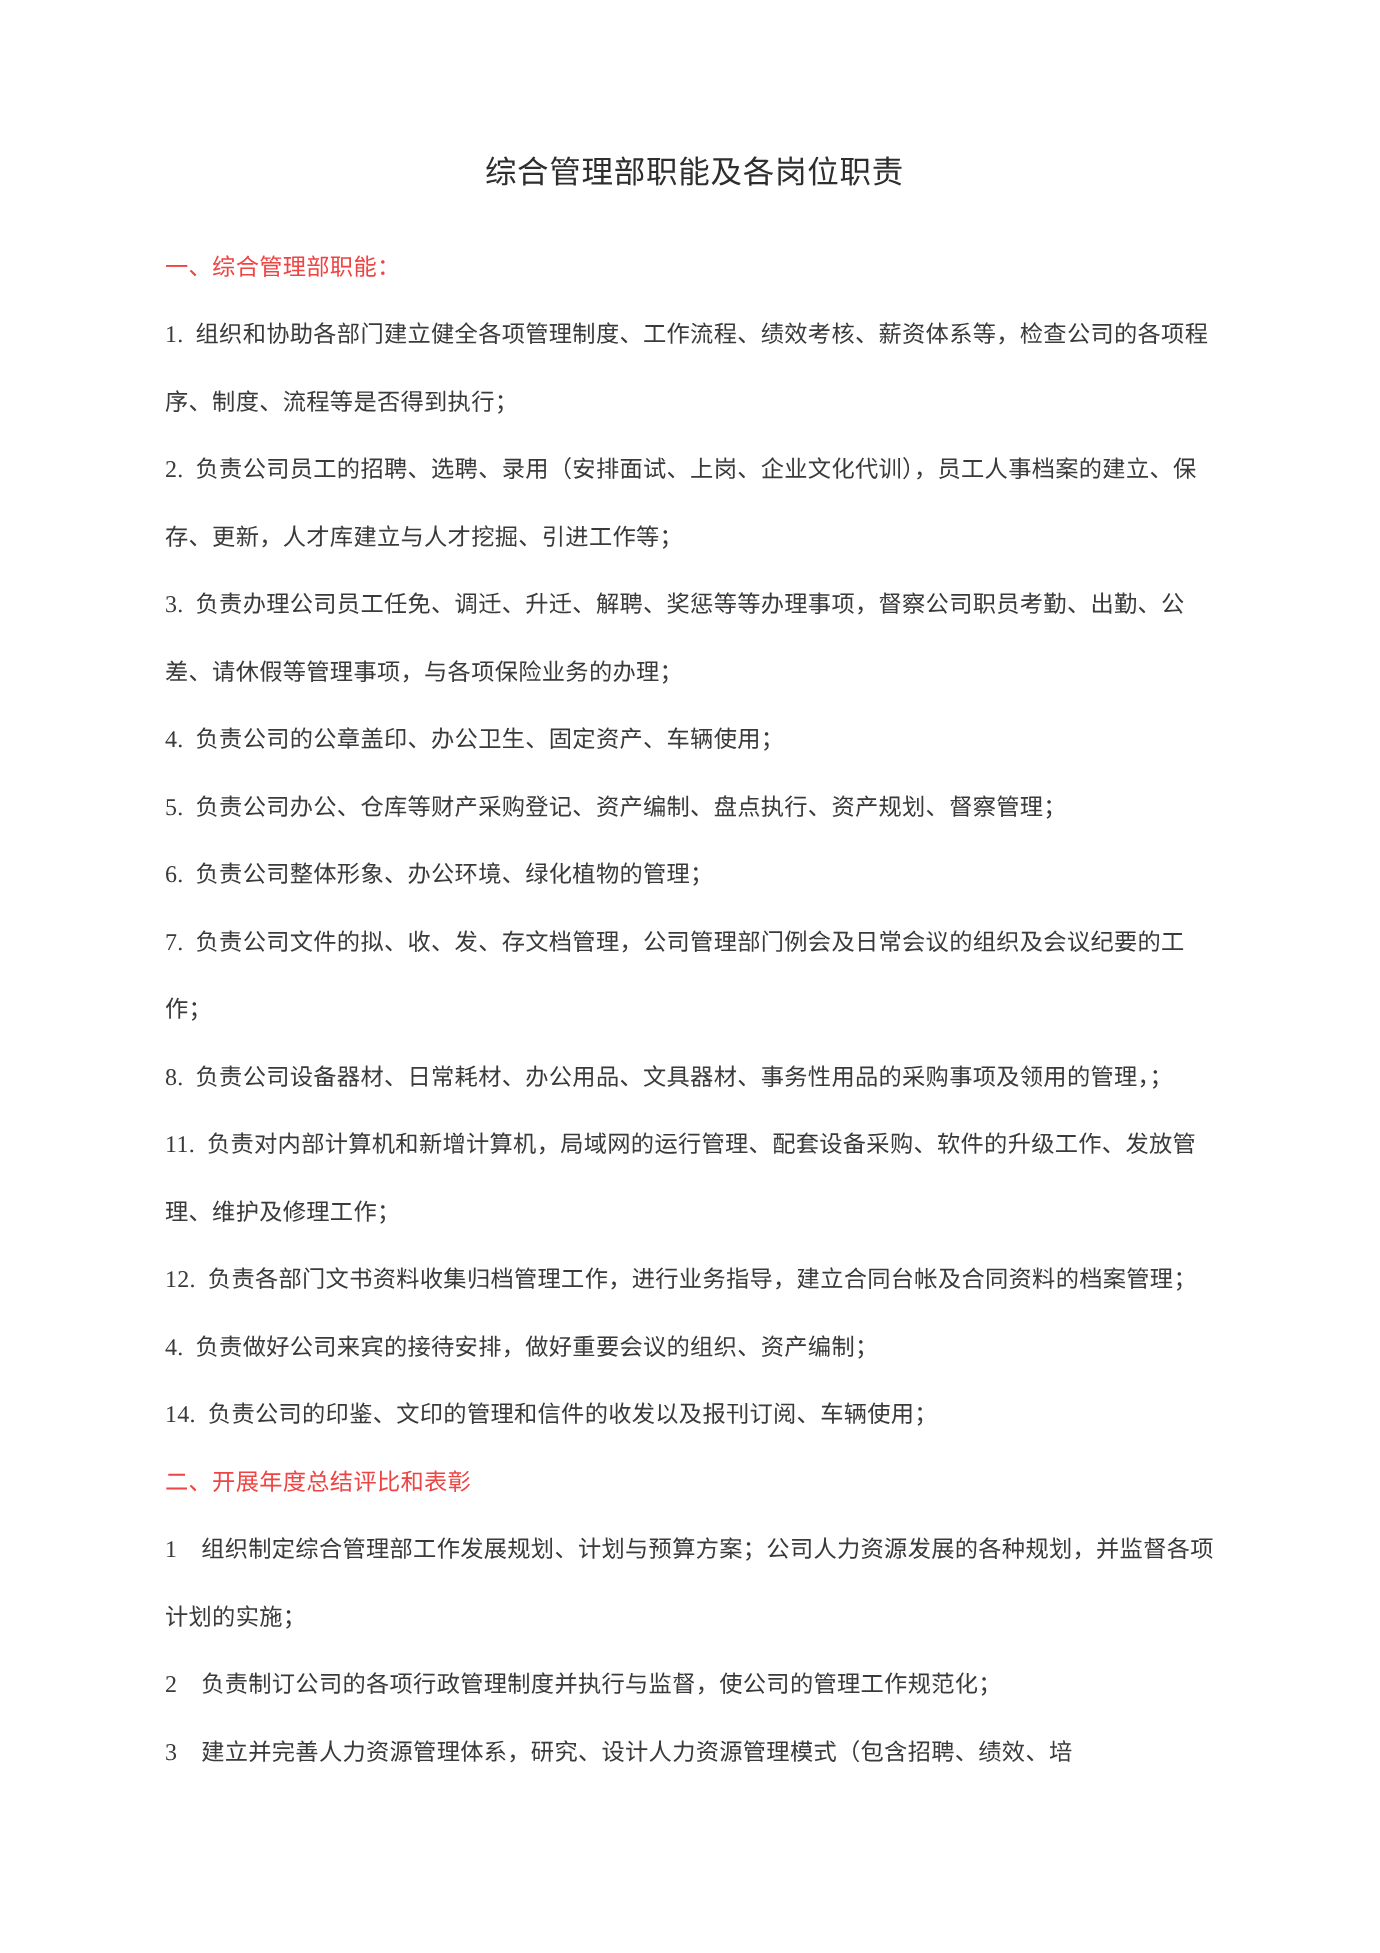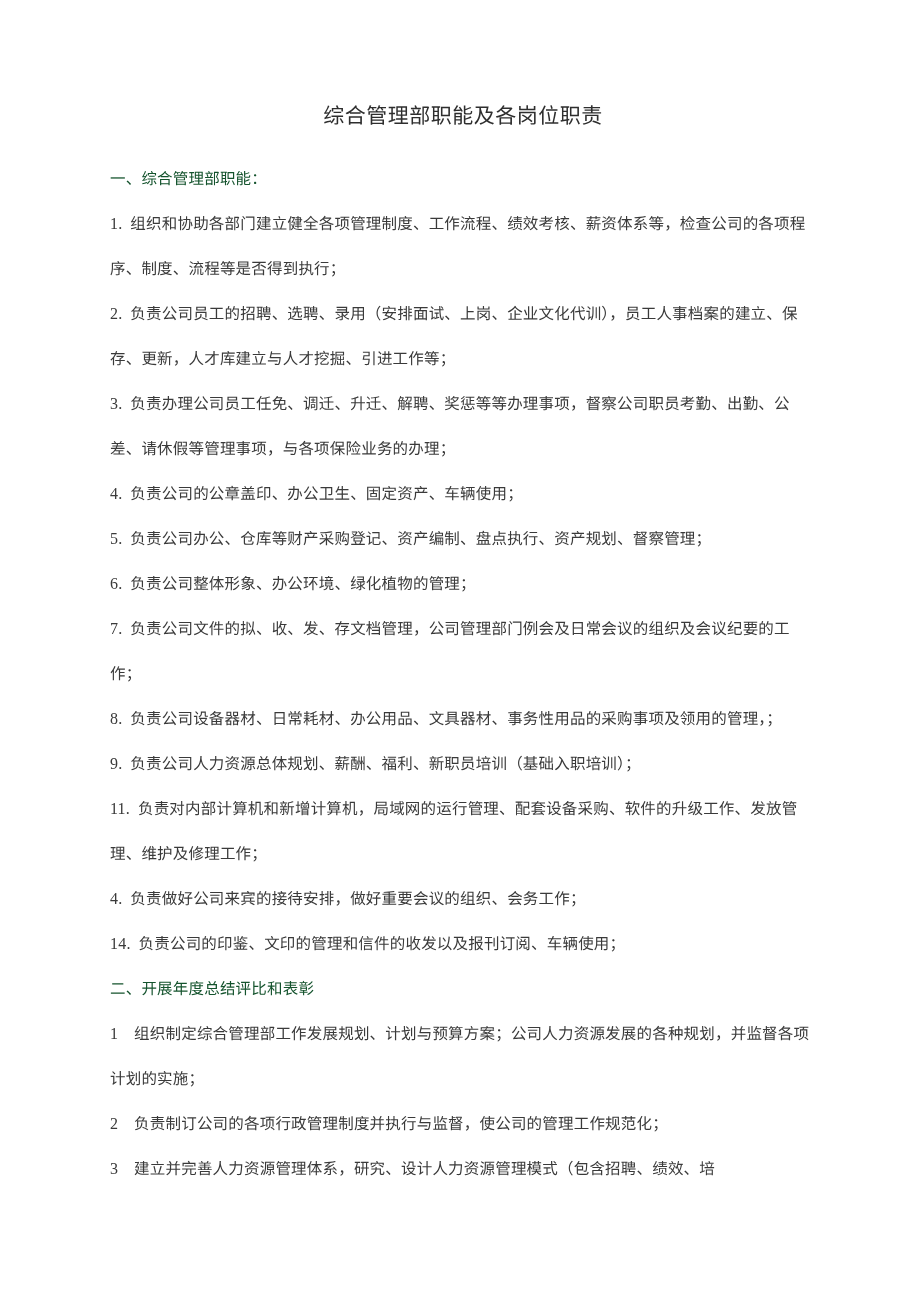--- a/index.html
+++ b/index.html
@@ -35,21 +35,21 @@
     color: #2e2e2e;
     font-weight: 400;
     letter-spacing: 0.5px;
     margin: 0 0 24px 0;
     white-space: pre-wrap;
   }
 
   .section-heading {
     font-size: 15.5px;
     line-height: 45px;
-    color: #14532d;
+    color: #ef4444;
     font-weight: 400;
     margin: 0;
     white-space: pre-wrap;
     word-break: break-all;
     letter-spacing: 0.2px;
   }
 
   .clause {
     font-size: 15.5px;
     line-height: 45px;
@@ -85,23 +85,23 @@
     <div id="content">
         <p class="section-heading">一、综合管理部职能：</p>
         <p class="clause"><span class="num">1.</span> <span>组织和协助各部门建立健全各项管理制度、工作流程、绩效考核、薪资体系等，检查公司的各项程序、制度、流程等是否得到执行；</span></p>
         <p class="clause"><span class="num">2.</span> <span>负责公司员工的招聘、选聘、录用（安排面试、上岗、企业文化代训），员工人事档案的建立、保存、更新，人才库建立与人才挖掘、引进工作等；</span></p>
         <p class="clause"><span class="num">3.</span> <span>负责办理公司员工任免、调迁、升迁、解聘、奖惩等等办理事项，督察公司职员考勤、出勤、公差、请休假等管理事项，与各项保险业务的办理；</span></p>
         <p class="clause"><span class="num">4.</span> <span>负责公司的公章盖印、办公卫生、固定资产、车辆使用；</span></p>
         <p class="clause"><span class="num">5.</span> <span>负责公司办公、仓库等财产采购登记、资产编制、盘点执行、资产规划、督察管理；</span></p>
         <p class="clause"><span class="num">6.</span> <span>负责公司整体形象、办公环境、绿化植物的管理；</span></p>
         <p class="clause"><span class="num">7.</span> <span>负责公司文件的拟、收、发、存文档管理，公司管理部门例会及日常会议的组织及会议纪要的工作；</span></p>
         <p class="clause"><span class="num">8.</span> <span>负责公司设备器材、日常耗材、办公用品、文具器材、事务性用品的采购事项及领用的管理，；</span></p>
-        <p class="clause"><span class="num">9.</span> <span>负责公司人力资源总体规划、薪酬、福利、新职员培训（基础入职培训）；</span></p>
         <p class="clause"><span class="num">11.</span> <span>负责对内部计算机和新增计算机，局域网的运行管理、配套设备采购、软件的升级工作、发放管理、维护及修理工作；</span></p>
-        <p class="clause"><span class="num">4.</span> <span>负责做好公司来宾的接待安排，做好重要会议的组织、会务工作；</span></p>
+        <p class="clause"><span class="num">12.</span> <span>负责各部门文书资料收集归档管理工作，进行业务指导，建立合同台帐及合同资料的档案管理；</span></p>
+        <p class="clause"><span class="num">4.</span> <span>负责做好公司来宾的接待安排，做好重要会议的组织、资产编制；</span></p>
         <p class="clause"><span class="num">14.</span> <span>负责公司的印鉴、文印的管理和信件的收发以及报刊订阅、车辆使用；</span></p>
         <p class="section-heading">二、开展年度总结评比和表彰</p>
         <p class="clause style-plain"><span class="num">1</span>  <span>组织制定综合管理部工作发展规划、计划与预算方案；公司人力资源发展的各种规划，并监督各项计划的实施；</span></p>
         <p class="clause style-plain"><span class="num">2</span>  <span>负责制订公司的各项行政管理制度并执行与监督，使公司的管理工作规范化；</span></p>
         <p class="clause style-plain"><span class="num">3</span>  <span>建立并完善人力资源管理体系，研究、设计人力资源管理模式（包含招聘、绩效、培</span></p>
       </div>
 
   </div>
 </div>
 

